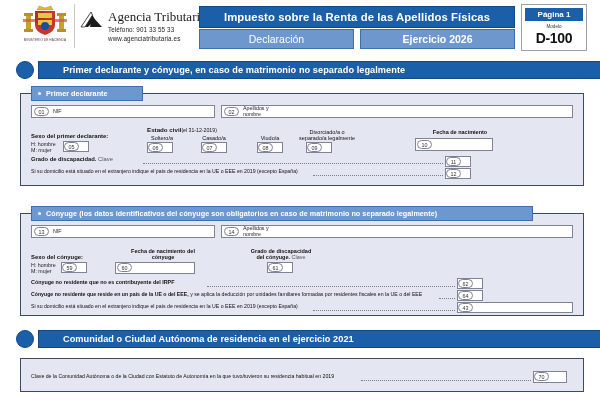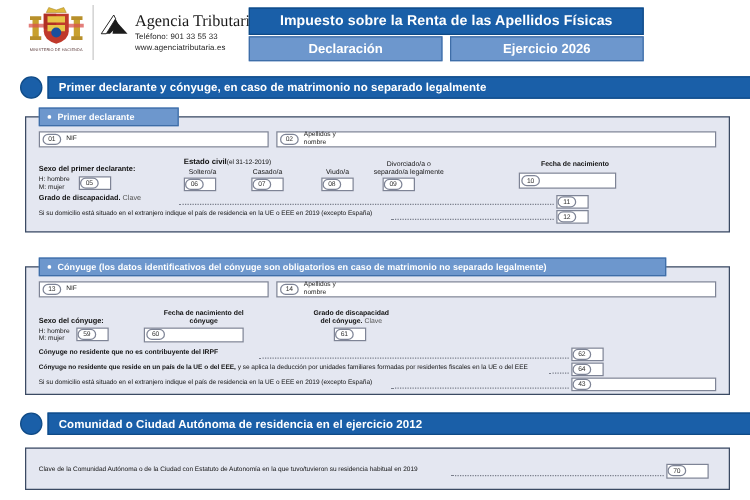--- a/index.html
+++ b/index.html
@@ -32,21 +32,21 @@
   .title-main{
     position:absolute;left:199px;top:6px;width:314px;height:20px;
     background:#1a5fa8;border:1px solid #0f4a86;
     display:flex;align-items:center;justify-content:center;
     color:#fff;font-size:11.3px;font-weight:bold;letter-spacing:.1px;white-space:nowrap;
   }
   .title-sub{
     position:absolute;left:199px;top:29px;width:153px;height:18px;
     background:#6d97cd;border:1px solid #3f6ea8;
     display:flex;align-items:center;justify-content:center;
-    color:#fff;font-size:10.5px;font-weight:bold;
+    color:#fff;font-size:10.5px;font-weight:normal;
   }
   .title-year{
     position:absolute;left:360px;top:29px;width:153px;height:18px;
     background:#6d97cd;border:1px solid #3f6ea8;
     display:flex;align-items:center;justify-content:center;
     color:#fff;font-size:10.5px;font-weight:bold;
   }
   .pagebox{position:absolute;left:521px;top:4px;width:64px;height:45px;border:1px solid #9aa0ad;background:#fff;}
   .pagebox .pg{
     position:absolute;left:3px;top:3px;width:58px;height:13px;background:#1a5fa8;
@@ -58,21 +58,21 @@
   
   .sec-banner{position:absolute;height:16px;}
   .sec-bullet{
     position:absolute;left:0;top:0px;width:16px;height:16px;border-radius:50%;
     background:#1a5fa8;border:1px solid #0f4a86;
   }
   .sec-bar{
     position:absolute;left:22px;top:0;height:16px;background:#1a5fa8;border:1px solid #0f4a86;
     display:flex;align-items:center;
   }
-  .sec-bar span{color:#fff;font-size:9.2px;font-weight:bold;padding-left:8px;white-space:nowrap;letter-spacing:.05px;}
+  .sec-bar span{color:#fff;font-size:9.2px;font-weight:bold;padding-left:24px;white-space:nowrap;letter-spacing:.05px;}
 
   
   .panel{
     position:absolute;background:#e4e7f1;border:1px solid #3b4a63;
   }
   .sub-tab{
     position:absolute;top:-8px;height:13px;background:#6d97cd;border:1px solid #3f6ea8;
     display:flex;align-items:center;white-space:nowrap;
   }
   .sub-tab .dot{width:3px;height:3px;background:#fff;margin-left:6px;margin-right:5px;border-radius:50%;flex:none;}
@@ -143,20 +143,25 @@
     <div class="title-main">
       <span>Impuesto sobre la Renta de las Apellidos Físicas</span>
     </div>
     <div class="title-sub">
       <span>Declaración</span>
     </div>
     <div class="title-year">
       <span>Ejercicio 2026</span>
     </div>
 
+    <div class="pagebox">
+      <div class="pg">Página 1</div>
+      <div class="mdl-lbl">Modelo</div>
+      <div class="mdl-val">D-100</div>
+    </div>
   </div>
 
   <div class="sec-banner" style="left:16px;top:61px;width:570px;">
     <div class="sec-bullet"></div>
     <div class="sec-bar" style="width:562px;">
       <span>Primer declarante y cónyuge, en caso de matrimonio no separado legalmente</span>
     </div>
   </div>
 
   <div class="panel" style="left:20px;top:213px;width:562px;height:101px;">
@@ -257,21 +262,21 @@
 
     <div class="txt" style="left:10px;top:74px;font-size:5.2px;">Si su domicilio está situado en el extranjero indique el país de residencia en la UE o EEE en 2019 (excepto España)</div>
     <div class="dots" style="left:292px;top:80px;width:130px;"></div>
     <div class="small-cell" style="left:424px;top:74px;width:26px;height:11px;"></div>
     <div class="fnum" style="left:425px;top:75px;">12</div>
   </div>
 
   <div class="sec-banner" style="left:16px;top:330px;width:570px;">
     <div class="sec-bullet"></div>
     <div class="sec-bar" style="width:562px;">
-      <span>Comunidad o Ciudad Autónoma de residencia en el ejercicio 2012</span>
+      <span>Comunidad o Ciudad Autónoma de residencia en el ejercicio 2021</span>
     </div>
   </div>
 
   <div class="panel" style="left:20px;top:358px;width:562px;height:32px;">
     <div class="txt" style="left:10px;top:14px;font-size:5.2px;">Clave de la Comunidad Autónoma o de la Ciudad con Estatuto de Autonomía en la que tuvo/tuvieron su residencia habitual en 2019</div>
     <div class="dots" style="left:340px;top:20px;width:170px;"></div>
     <div class="small-cell" style="left:512px;top:12px;width:34px;height:12px;"></div>
     <div class="fnum" style="left:513px;top:13px;">70</div>
   </div>
 

